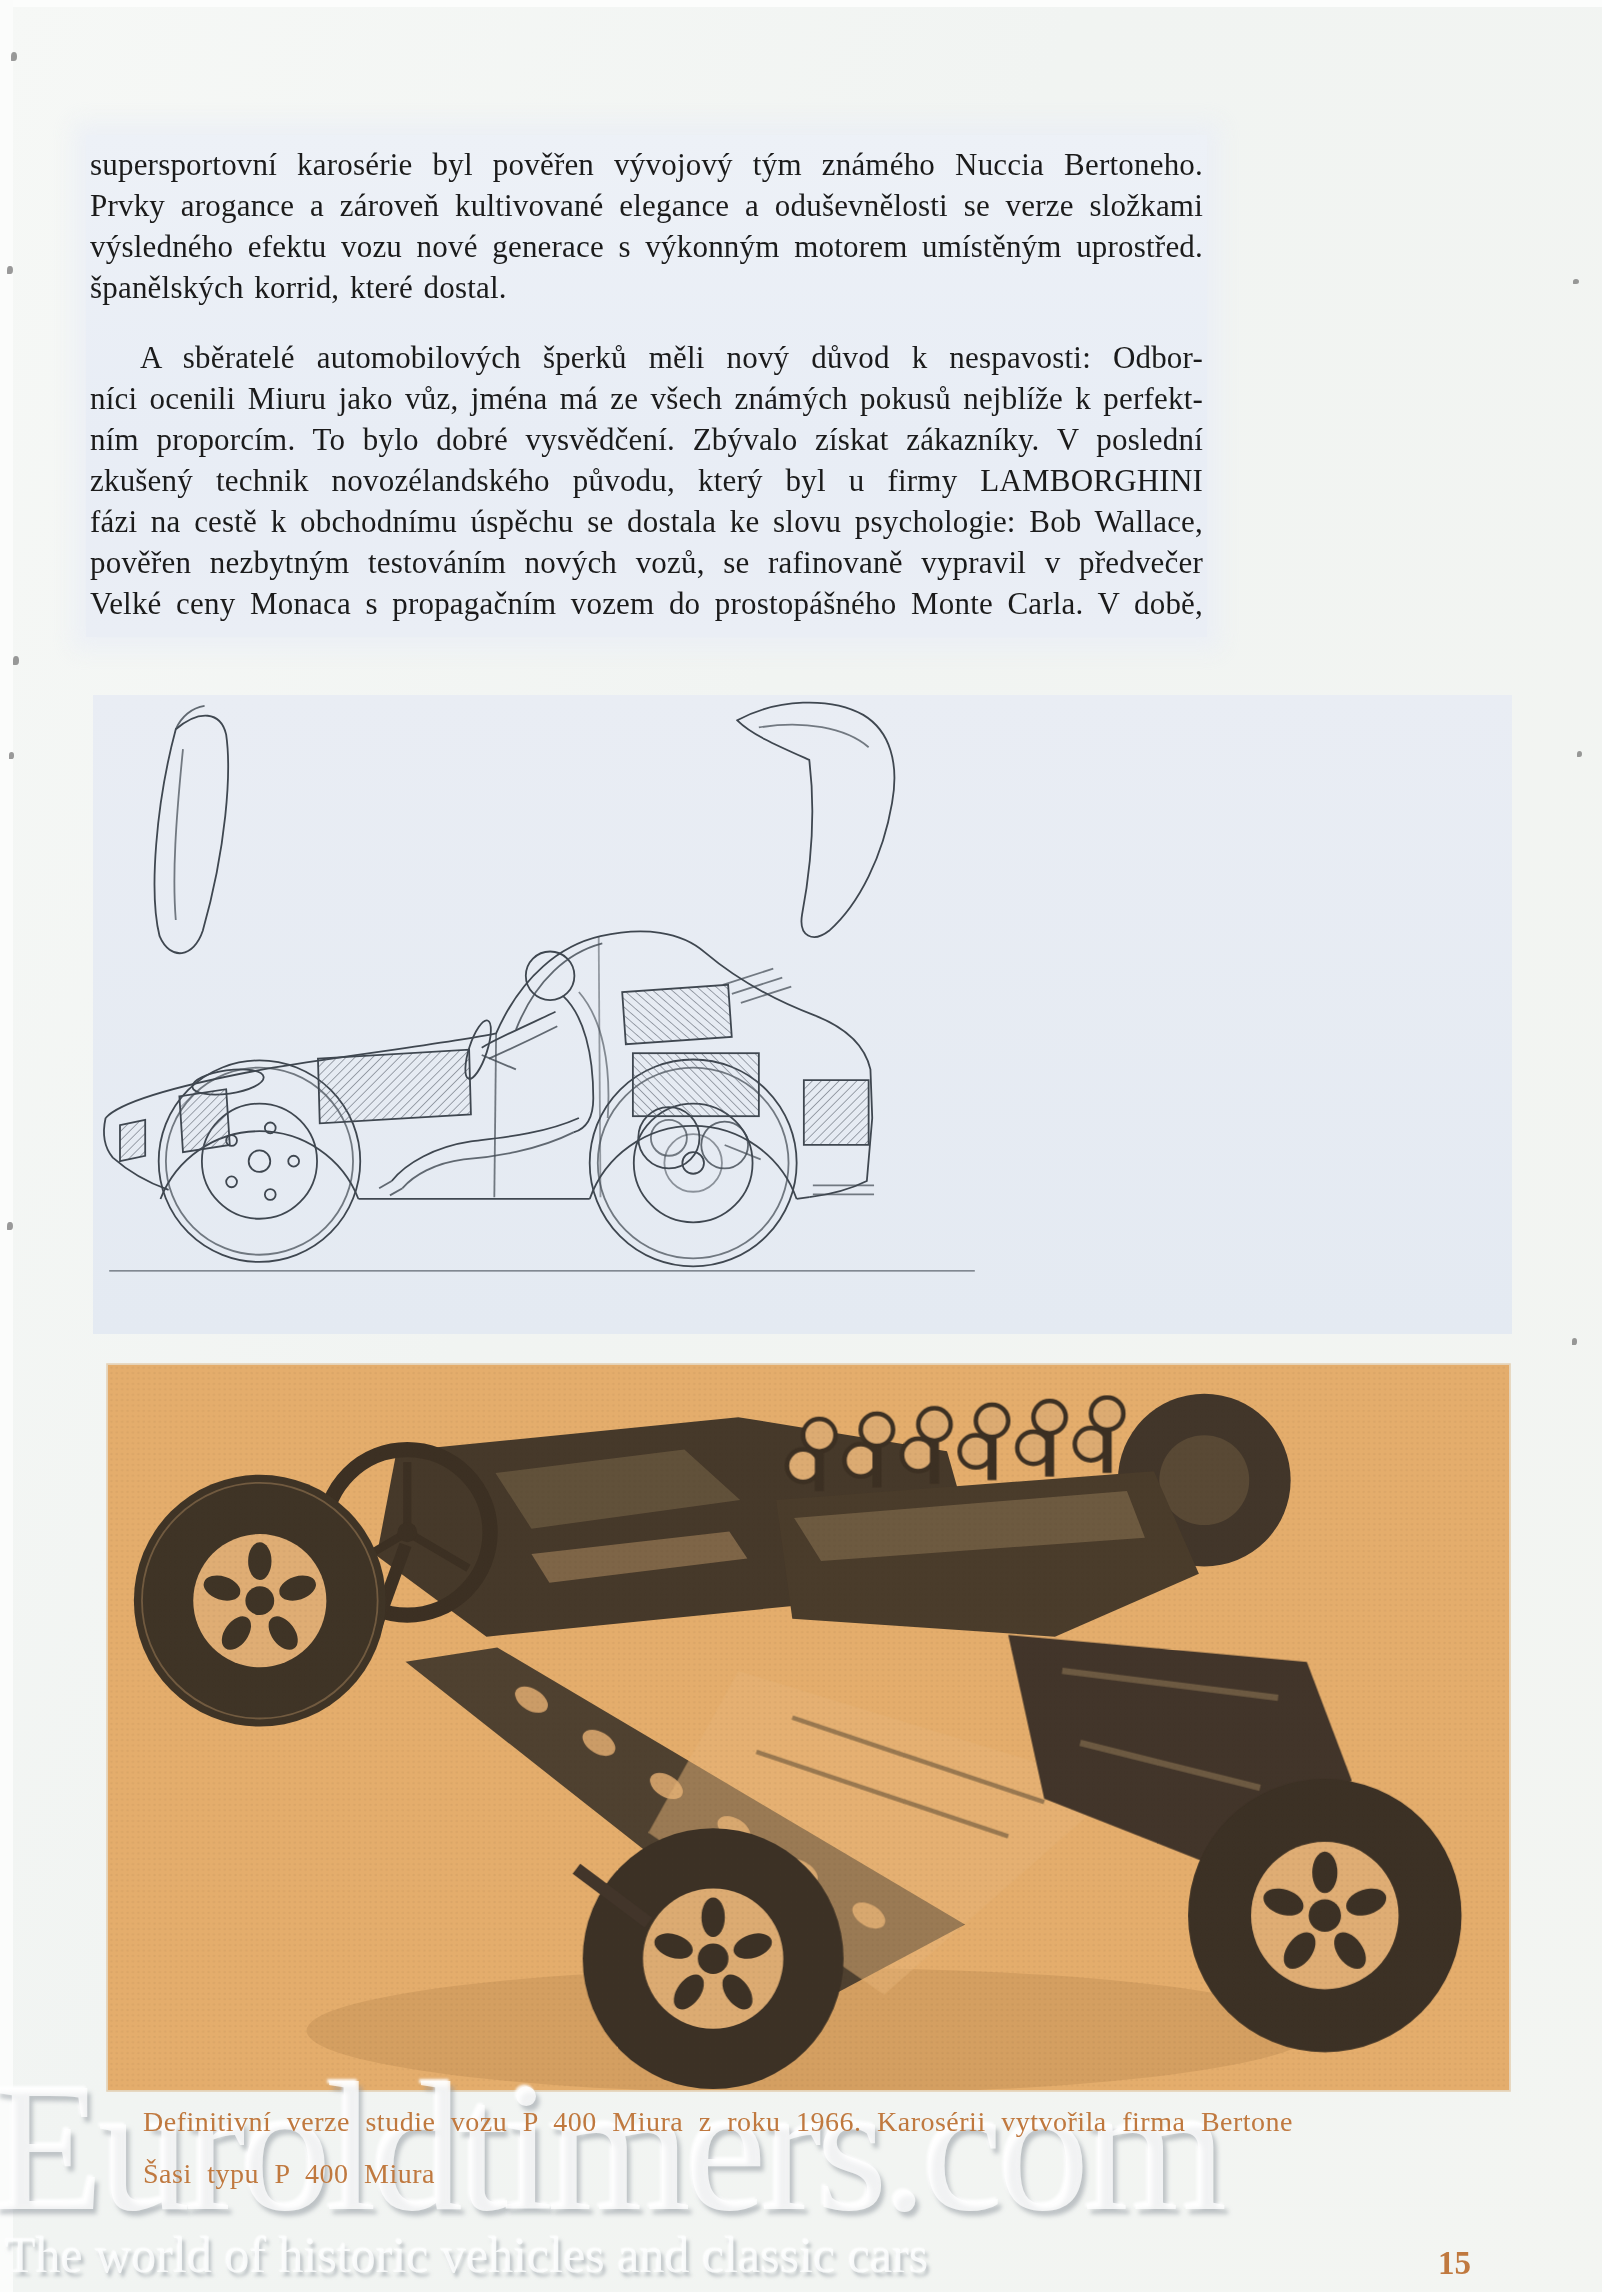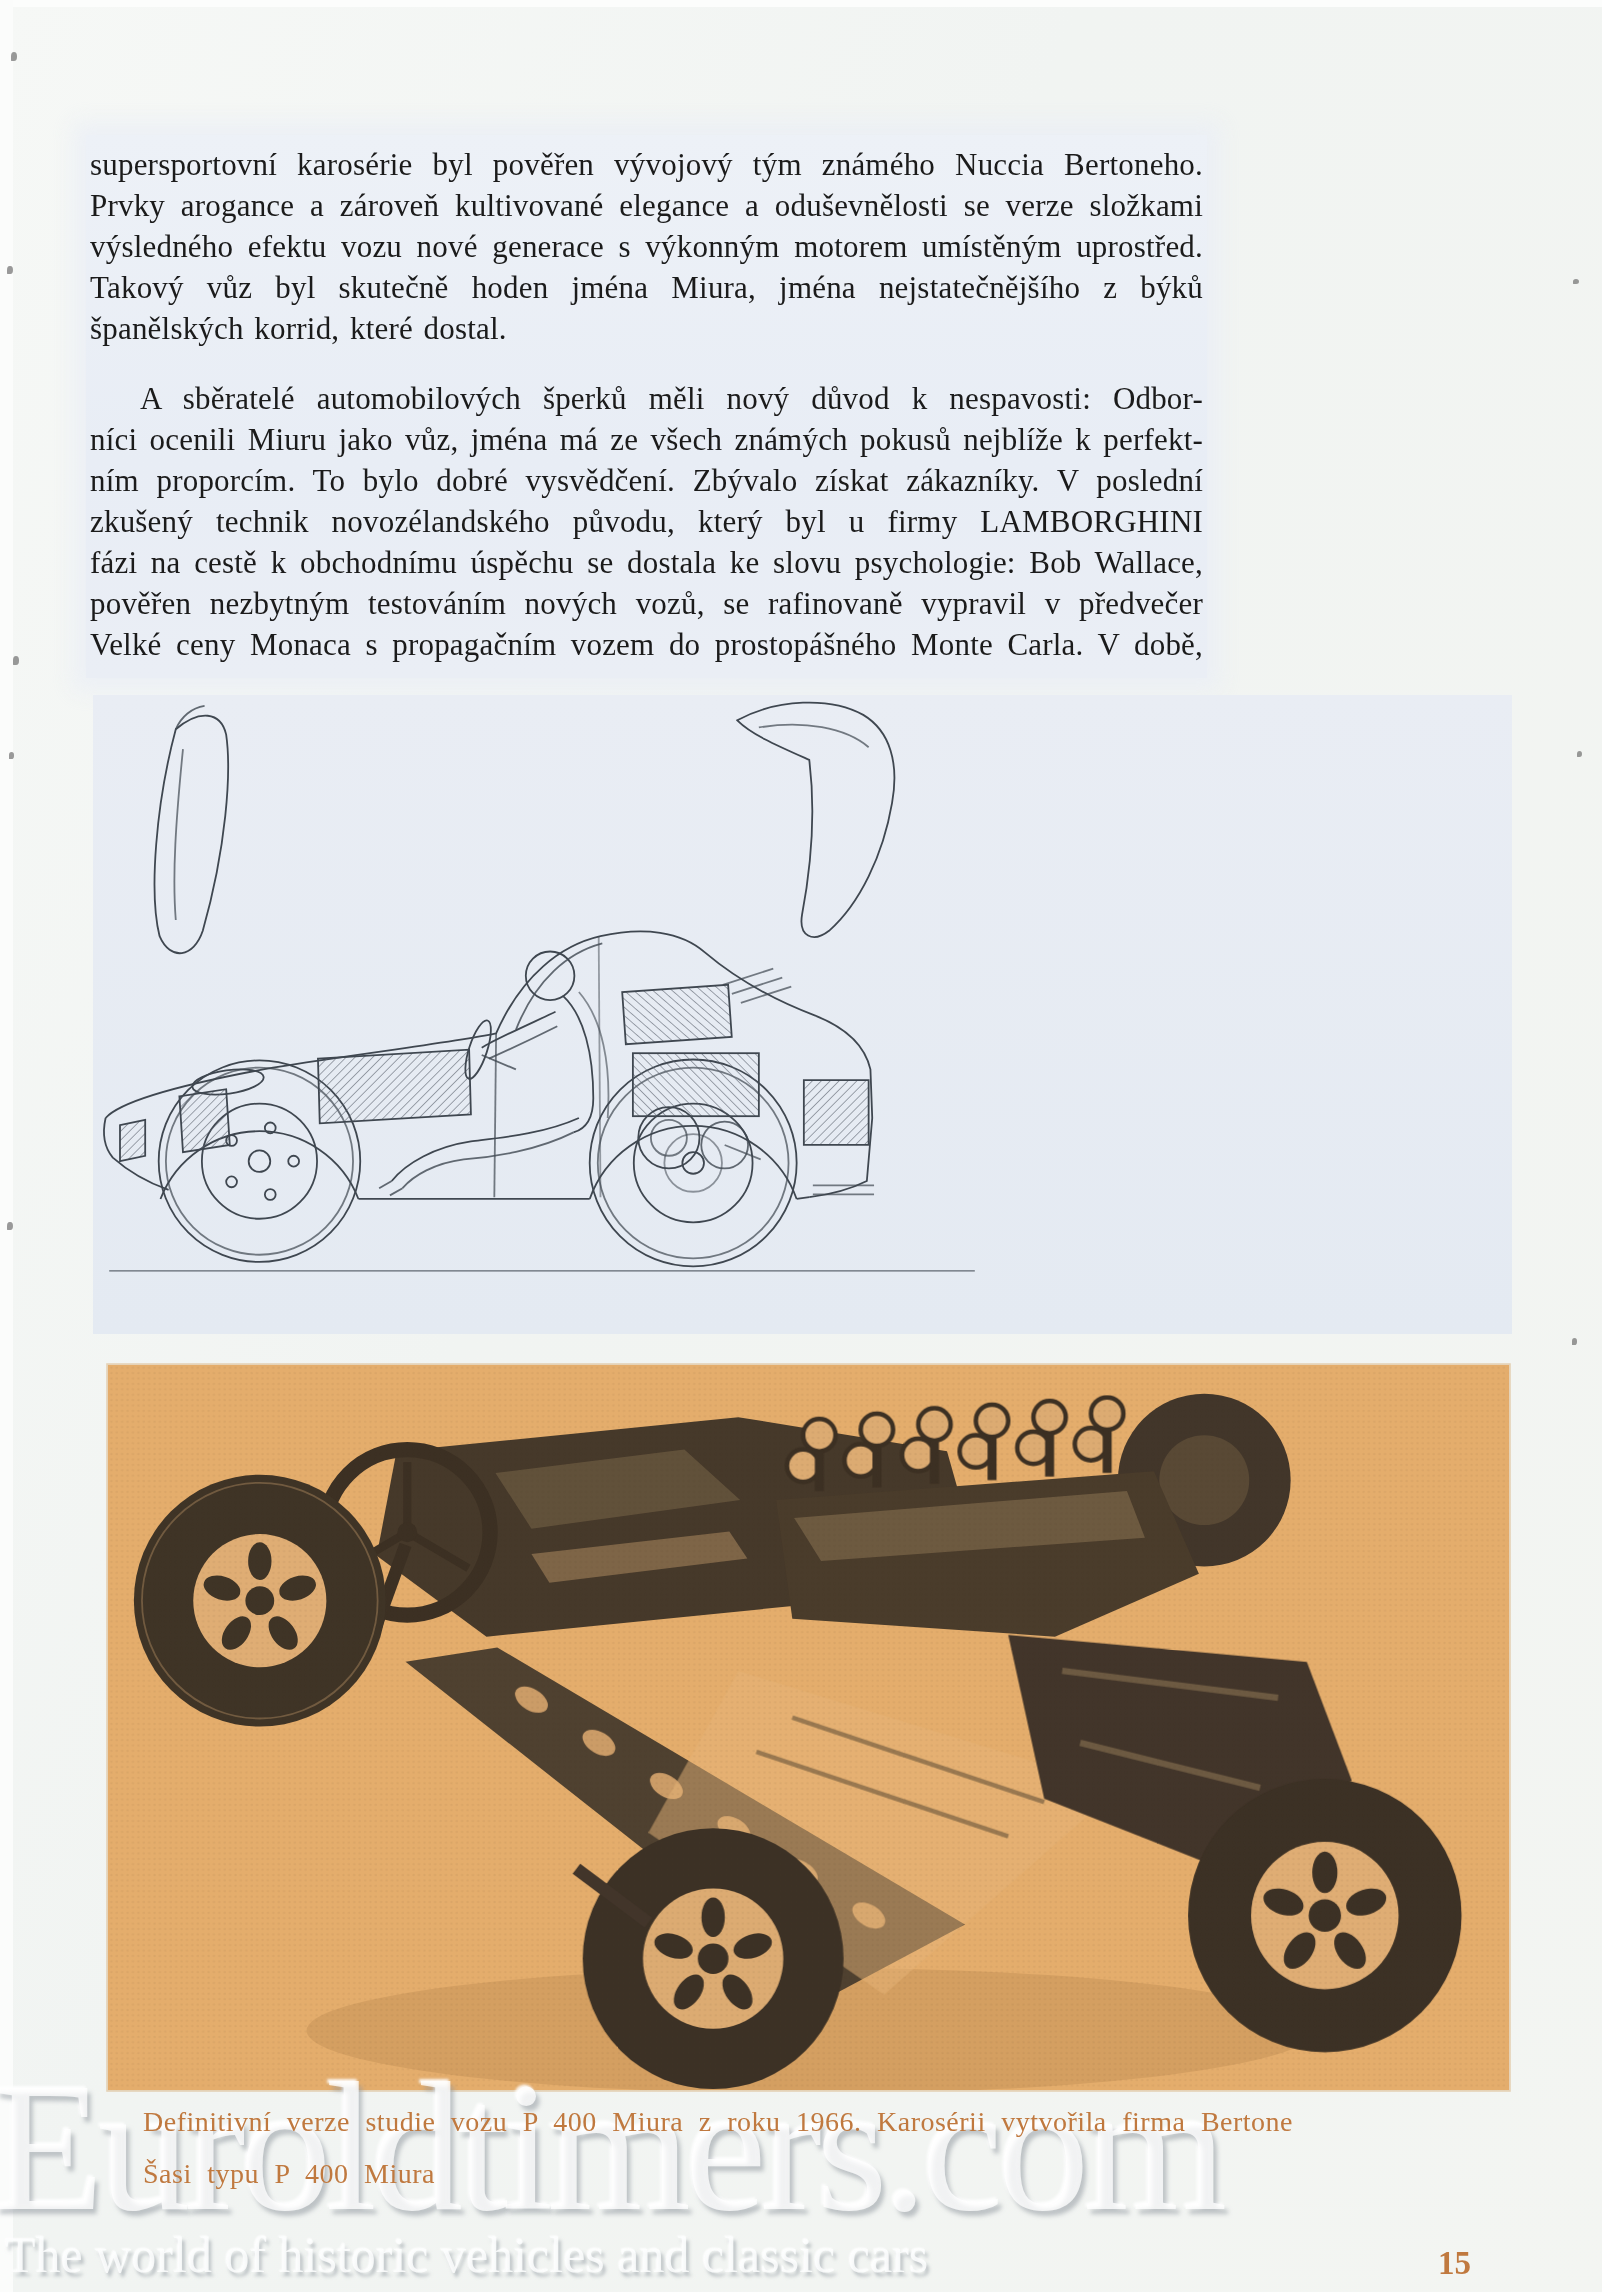--- a/index.html
+++ b/index.html
@@ -88,21 +88,20 @@
   <div class="speck" style="left:9px;top:752px;width:5.4px;height:7.2px;"></div>
   <div class="speck" style="left:7.2px;top:1222px;width:5.4px;height:8px;"></div>
   <div class="speck" style="left:1573px;top:279px;width:6.3px;height:5.4px;"></div>
   <div class="speck" style="left:1577px;top:751px;width:5.4px;height:6.3px;"></div>
   <div class="speck" style="left:1572px;top:1338px;width:5.4px;height:7.2px;"></div>
 
   <div class="text-block">
     <div class="text-line">supersportovní karosérie byl pověřen vývojový tým známého Nuccia Bertoneho.</div>
     <div class="text-line">Prvky arogance a zároveň kultivované elegance a oduševnělosti se verze složkami</div>
     <div class="text-line">výsledného efektu vozu nové generace s výkonným motorem umístěným uprostřed.</div>
-    <div class="text-line">Takový vůz byl skutečně hoden jména Miura, jména nejstatečnějšího z býků</div>
     <div class="text-line no-just">španělských korrid, které dostal.</div>
     <div class="para-gap"></div>
     <div class="text-line indent">A sběratelé automobilových šperků měli nový důvod k nespavosti: Odbor-</div>
     <div class="text-line">níci ocenili Miuru jako vůz, jména má ze všech známých pokusů nejblíže k perfekt-</div>
     <div class="text-line">ním proporcím. To bylo dobré vysvědčení. Zbývalo získat zákazníky. V poslední</div>
     <div class="text-line">zkušený technik novozélandského původu, který byl u firmy LAMBORGHINI</div>
     <div class="text-line">fázi na cestě k obchodnímu úspěchu se dostala ke slovu psychologie: Bob Wallace,</div>
     <div class="text-line">pověřen nezbytným testováním nových vozů, se rafinovaně vypravil v předvečer</div>
     <div class="text-line">Velké ceny Monaca s propagačním vozem do prostopášného Monte Carla. V době,</div>
   </div>

